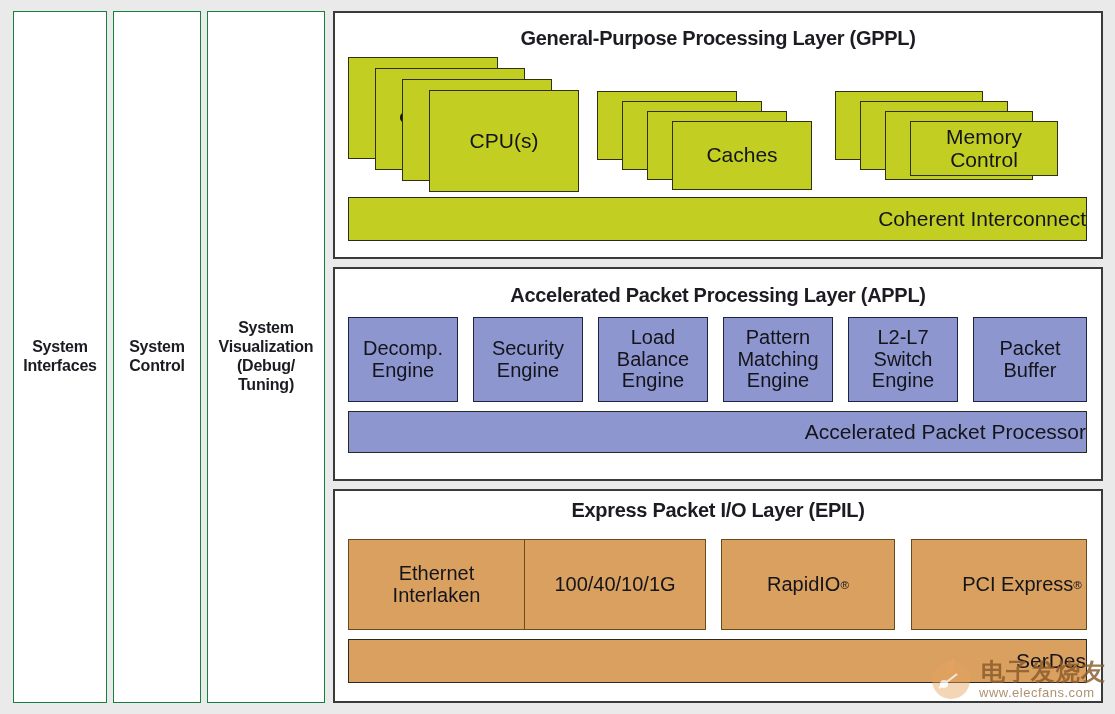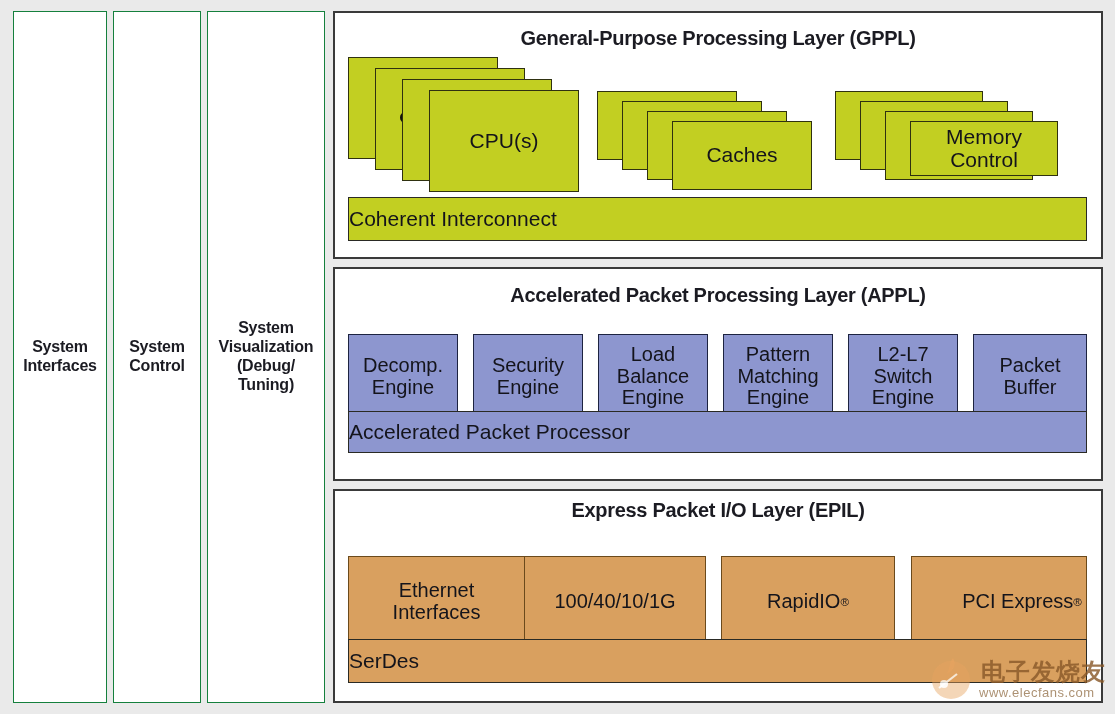--- a/index.html
+++ b/index.html
@@ -62,21 +62,20 @@
     box-sizing: border-box;
     border: 1.5px solid #2a2a24;
     display: flex;
     align-items: center;
     justify-content: center;
     text-align: center;
     color: #14141b;
     font-size: 20px;
     line-height: 1.08;
     white-space: pre-line;
-    margin-top: 17px;
   }
   .green  { background: #c2cf22; border-color: #35360f; }
   .purple { background: #8d96cf; border-color: #1d2340; }
   .orange { background: #d9a05f; border-color: #6b4a1c; }
 
   
   .stack {
     position: absolute;
   }
   .card {
@@ -108,21 +107,21 @@
     border-radius: 50%;
     background: #121208;
   }
 
   
   .bar {
     position: absolute;
     box-sizing: border-box;
     display: flex;
     align-items: center;
-    justify-content: flex-start;
+    justify-content: flex-end;
     font-size: 21px;
     color: #14141b;
     border: 1.5px solid #2a2a24;
   }
 
   sup.reg { font-size: 0.58em; vertical-align: super; line-height: 0; }
 
   
   #watermark {
     position: absolute;
@@ -272,21 +271,21 @@
       <span>Accelerated Packet Processor</span>
     </div>
   </div>
 
   <div class="layer-panel" style="left:333px; top:489px; width:770px; height:214px;">
 
     <div class="layer-title" style="top:8px;">Express Packet I/O Layer (EPIL)</div>
 
     <div class="blk orange" style="left:13px; top:48px; width:176px; height:91px; border-right:none;">
       <span>Ethernet
-Interfaces</span>
+Interlaken</span>
     </div>
     <div class="blk orange" style="left:189px; top:48px; width:182px; height:91px;">
       <span>100/40/10/1G</span>
     </div>
 
     <div class="blk orange" style="left:386px; top:48px; width:174px; height:91px;">
       <span>RapidIO</span><sup class="reg">®</sup>
     </div>
 
     <div class="blk orange" style="left:576px; top:48px; width:176px; height:91px;padding-left:46px;">

